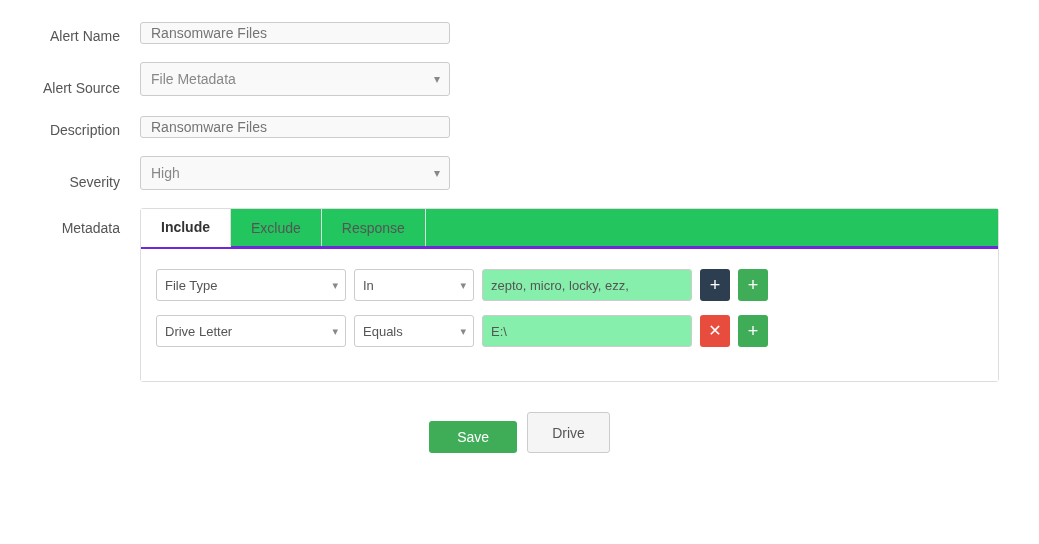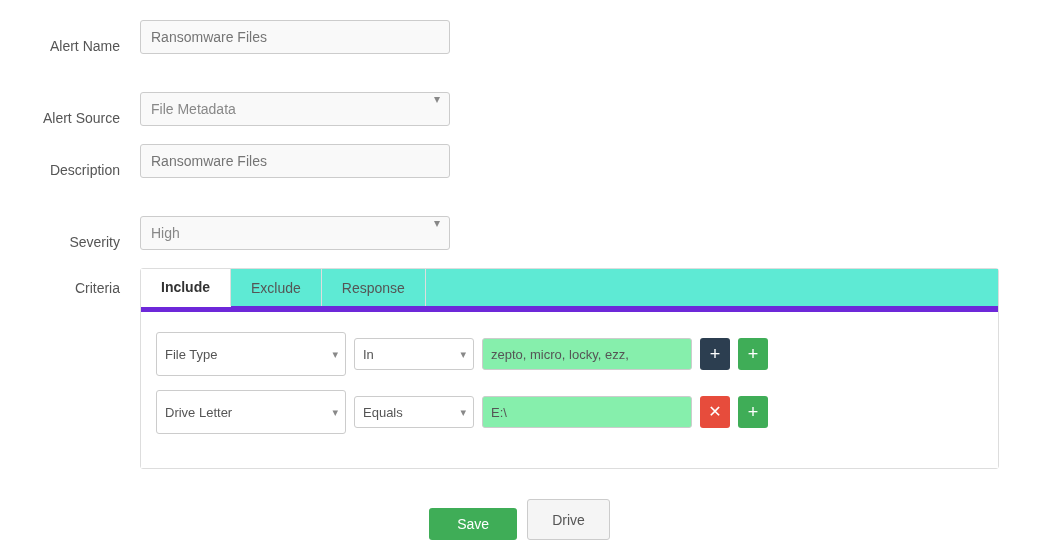--- a/index.html
+++ b/index.html
@@ -38,40 +38,39 @@
       border-radius: 3px;
       padding: 6px 10px;
       font-size: 14px;
       color: #888;
       background: #f9f9f9;
       outline: none;
     }
 
     .form-control-text {
       width: 310px;
-      height: 34px;
+      height: 22px;
     }
 
     .form-select-wrapper {
       position: relative;
       display: inline-block;
     }
 
     .form-select {
       appearance: none;
       -webkit-appearance: none;
       border: 1px solid #ccc;
       border-radius: 3px;
       padding: 6px 30px 6px 10px;
       font-size: 14px;
       color: #888;
       background: #f9f9f9;
       outline: none;
       cursor: pointer;
-      margin-top: 20px;
     }
 
     .form-select-wrapper::after {
       content: '▾';
       position: absolute;
       right: 10px;
       top: 50%;
       transform: translateY(-50%);
       pointer-events: none;
       color: #888;
@@ -83,22 +82,22 @@
 
     
     .criteria-wrapper {
       flex: 1;
       border: 1px solid #ddd;
       border-radius: 3px;
     }
 
     .criteria-tabs {
       display: flex;
-      background: #5eead4;
-      border-bottom: 6px solid #6d28d9;
+      background: #22c55e;
+      border-bottom: 3px solid #6d28d9;
     }
 
     .criteria-tab {
       padding: 10px 20px;
       cursor: pointer;
       font-size: 14px;
       color: #555;
       border: none;
       background: transparent;
       border-right: 1px solid #ddd;
@@ -146,21 +145,21 @@
       border: 1px solid #ccc;
       border-radius: 3px;
       padding: 6px 28px 6px 8px;
       font-size: 13px;
       color: #555;
       background: #fff;
       outline: none;
       cursor: pointer;
     }
 
-    .criteria-field-select { width: 190px; height: 44px; }
+    .criteria-field-select { width: 190px; height: 32px; }
     .criteria-op-select { width: 120px; height: 32px; }
 
     .criteria-value-input {
       border: 1px solid #ccc;
       border-radius: 3px;
       padding: 6px 8px;
       font-size: 13px;
       color: #555;
       background: #86efac;
       outline: none;
@@ -274,21 +273,21 @@
       <select class="form-select severity-select">
         <option>Low</option>
         <option>Medium</option>
         <option selected="">High</option>
         <option>Critical</option>
       </select>
     </div>
   </div>
 
   <div class="form-row" style="align-items: flex-start;">
-    <div class="form-label" style="padding-top: 12px;">Criteria</div>
+    <div class="form-label" style="padding-top: 12px;">Metadata</div>
     <div class="criteria-wrapper">
 
       <div class="criteria-tabs">
         <button class="criteria-tab active">Include</button>
         <button class="criteria-tab">Exclude</button>
         <button class="criteria-tab">Response</button>
       </div>
 
       <div class="criteria-body">
 

